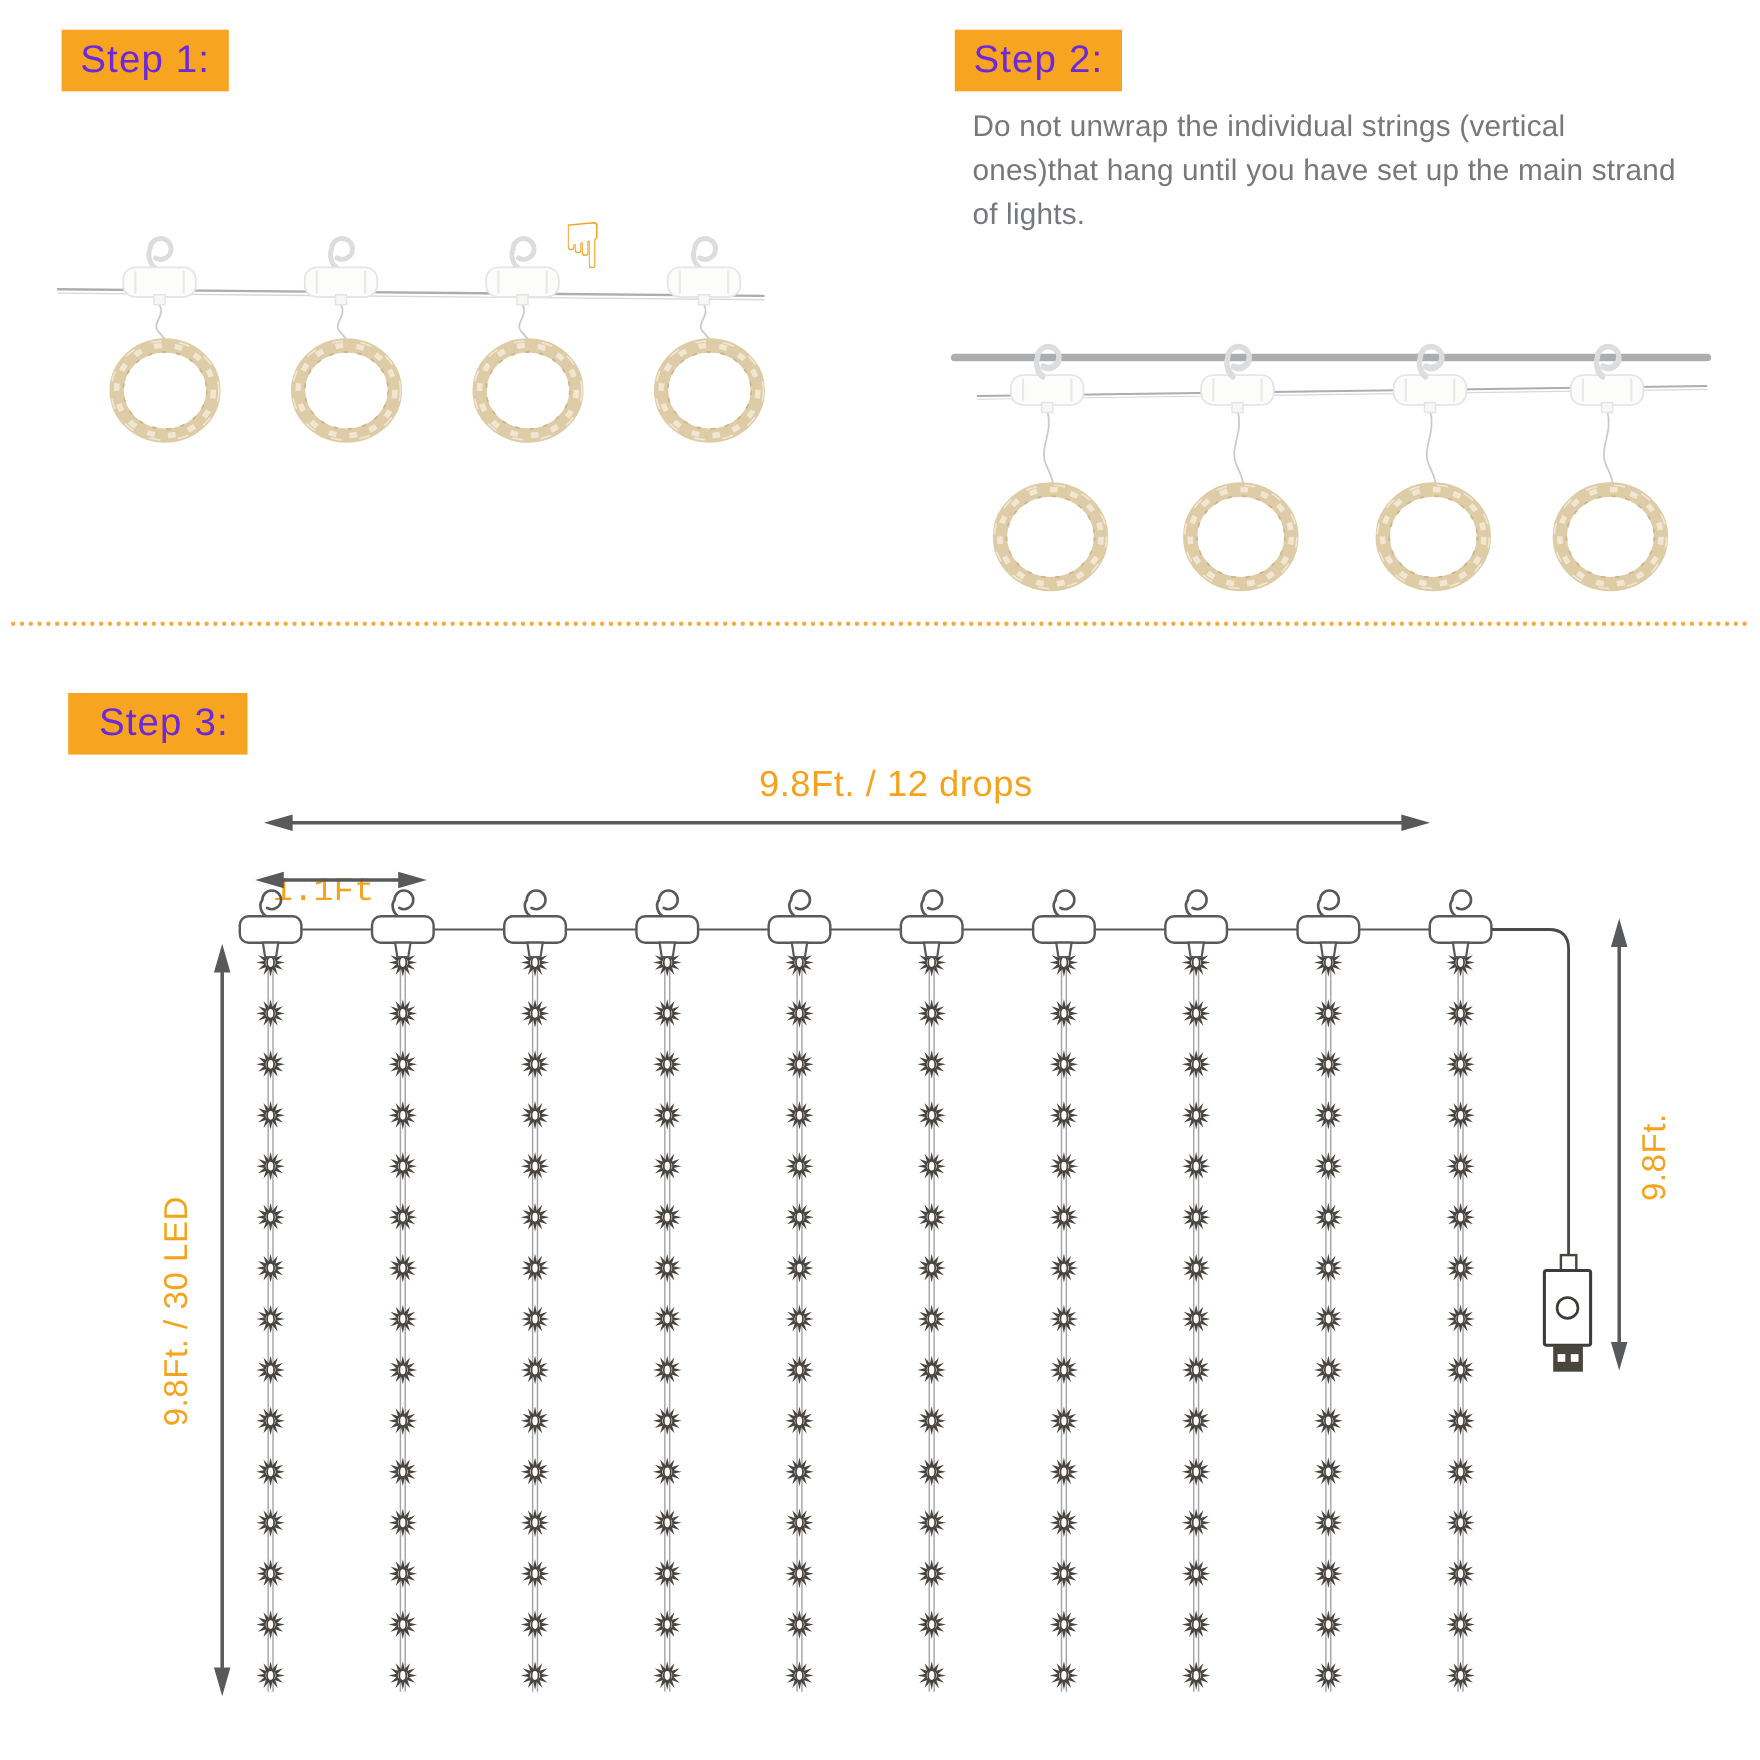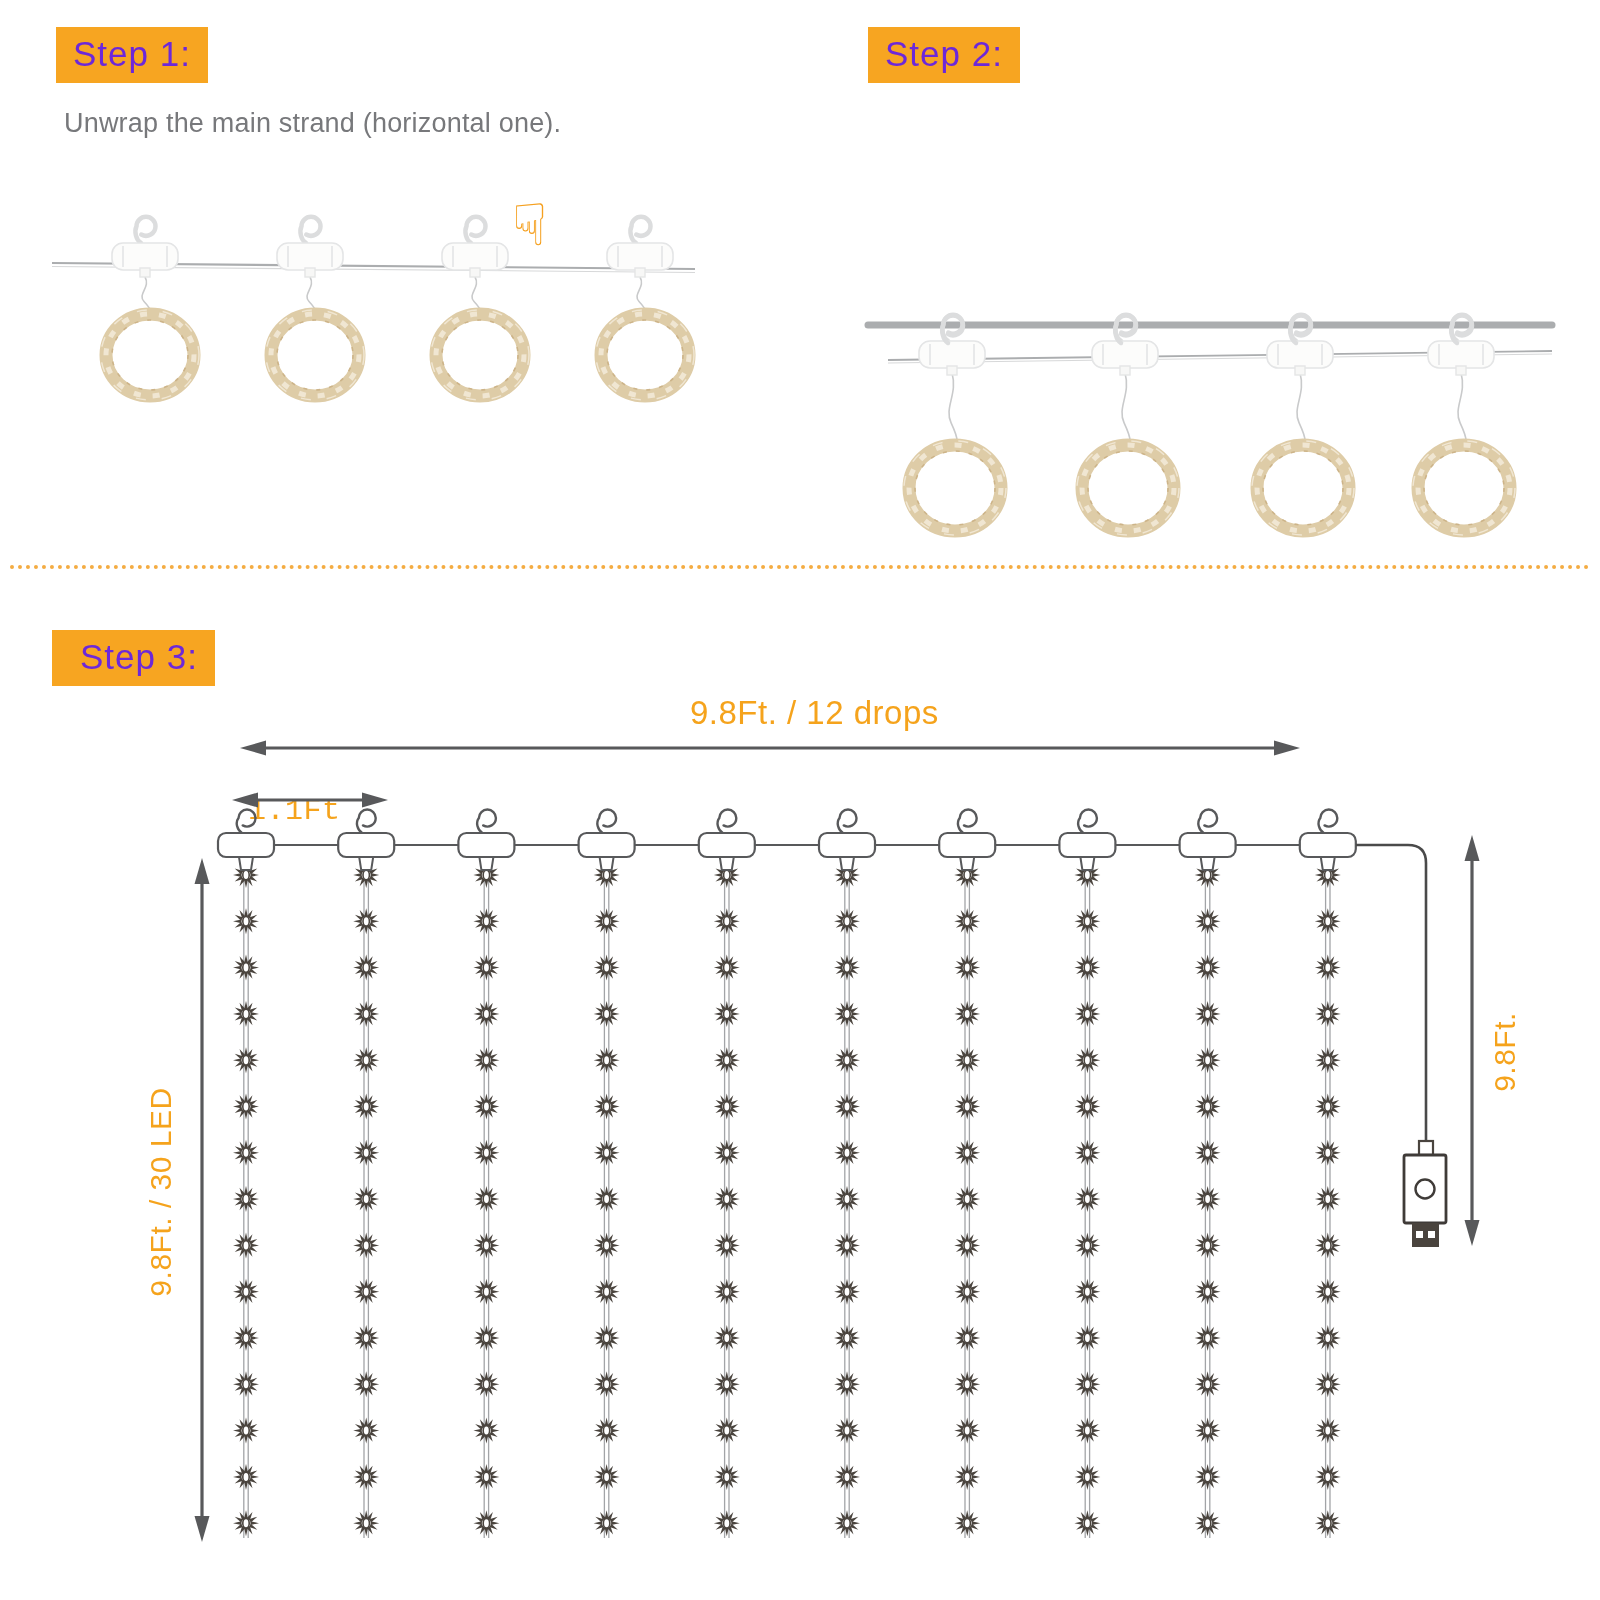--- a/index.html
+++ b/index.html
@@ -14,21 +14,20 @@
            border-top:4px dotted #F4AC42;}
   .hand{position:absolute;font-size:58px;color:#F5A01F;line-height:1;}
   svg{position:absolute;overflow:visible;}
 </style>
 </head>
 <body>
 
 <div class="page">
 
   <div class="badge" style="left:56px;top:27px;">Step 1:</div>
-  <p class="txt" style="left:64px;top:104px;">Unwrap the main strand (horizontal one).</p>
   <svg id="svg1" style="left:40px;top:190px;" width="680" height="255" viewBox="0 0 680 255">
       <g>
         <line x1="12" y1="73" x2="655" y2="79" stroke="#ABADAF" stroke-width="2.2"></line>
         <line x1="12" y1="76.5" x2="655" y2="82.5" stroke="#D7D8D9" stroke-width="1.2"></line>
       </g>
       <path d="M 105 87 C 111 97.2 97 104 104 111.48 S 110 119.3 110 121" fill="none" stroke="#C9CACB" stroke-width="1.6"></path>
       <g>
         <ellipse cx="110" cy="165" rx="44" ry="41" fill="none" stroke="#DECCA7" stroke-width="13"></ellipse>
         <ellipse cx="110" cy="165" rx="44" ry="41" fill="none" stroke="#F0E6D2" stroke-width="5" stroke-dasharray="7 12"></ellipse>
         <ellipse cx="110" cy="165" rx="38" ry="35" fill="none" stroke="#CDB489" stroke-width="1.6" stroke-dasharray="4 9"></ellipse>
@@ -80,20 +79,21 @@
         <path d="M 596 53 C 591 50 589 41.5 591.5 36.28 A 9.5 9.5 0 0 1 610.5 36.28 A 9.5 9.5 0 0 1 596.25 44.507000000000005" fill="none" stroke="#DCDDDE" stroke-width="4.5" stroke-linecap="round"></path>
         <rect x="567" y="53" width="66" height="27" rx="11" fill="#FCFCFB" stroke="#E4E5E6" stroke-width="1.6"></rect>
         <line x1="578" y1="56" x2="578" y2="77" stroke="#E8E9EA" stroke-width="2"></line>
         <line x1="622" y1="56" x2="622" y2="77" stroke="#E8E9EA" stroke-width="2"></line>
         <rect x="595" y="78" width="10" height="9" fill="#F7F7F6" stroke="#E4E5E6" stroke-width="1.4"></rect>
       </g>
     </svg>
   <div class="hand" style="left:512px;top:196px;">☟</div>
 
   <div class="badge" style="left:868px;top:27px;">Step 2:</div>
+  <p class="txt" style="left:884px;top:96px;width:655px;">Do not unwrap the individual strings (vertical ones)that hang until you have set up the main strand of lights.</p>
   <svg id="svg2" style="left:840px;top:275px;" width="720" height="295" viewBox="0 0 720 295">
       <g>
         <line x1="28" y1="50" x2="712" y2="50" stroke="#ABADAF" stroke-width="7" stroke-linecap="round"></line>
       </g>
       <g>
         <line x1="48" y1="85" x2="712" y2="76" stroke="#ABADAF" stroke-width="1.8"></line>
         <line x1="48" y1="88" x2="712" y2="79" stroke="#D7D8D9" stroke-width="1"></line>
       </g>
       <path d="M 112 98 C 118 118.7 104 132.5 111 147.68 S 117 163.55 117 167" fill="none" stroke="#C9CACB" stroke-width="1.6"></path>
       <g>
@@ -152,21 +152,21 @@
         <rect x="588" y="66" width="66" height="27" rx="11" fill="#FCFCFB" stroke="#E4E5E6" stroke-width="1.6"></rect>
         <line x1="599" y1="69" x2="599" y2="90" stroke="#E8E9EA" stroke-width="2"></line>
         <line x1="643" y1="69" x2="643" y2="90" stroke="#E8E9EA" stroke-width="2"></line>
         <rect x="616" y="91" width="10" height="9" fill="#F7F7F6" stroke="#E4E5E6" stroke-width="1.4"></rect>
       </g>
       <path d="M 617 68 C 612 65 610 56 612 50.4 A 10 10 0 0 1 632 50.4 A 10 10 0 0 1 617 59.06" fill="none" stroke="#DCDDDE" stroke-width="4.5" stroke-linecap="round"></path>
     </svg>
 
   <div class="divider"></div>
 
-  <div class="badge" style="left:52px;top:630px;padding-left:28px;">Step 3:</div>
+  <div class="badge" style="left:62px;top:630px;padding-left:28px;">Step 3:</div>
 
   <div class="dim" style="left:690px;top:694px;font-size:33px;">9.8Ft. / 12 drops</div>
   <div class="dim" style="left:248px;top:794px;font-size:30px;font-family:Liberation Mono, monospace;">1.1Ft</div>
   <div class="dim vrot" style="left:161px;top:1192px;font-size:30px;">9.8Ft. / 30 LED</div>
   <div class="dim vrot" style="left:1505px;top:1052px;font-size:30px;">9.8Ft.</div>
 
   <svg id="svg3" style="left:0;top:690px;" width="1600" height="910" viewBox="0 0 1600 910">
       <defs>
         <g id="led">
           <polygon points="4.5,1.9 4.5,-1.9 13,0" fill="#4A443E"></polygon>

